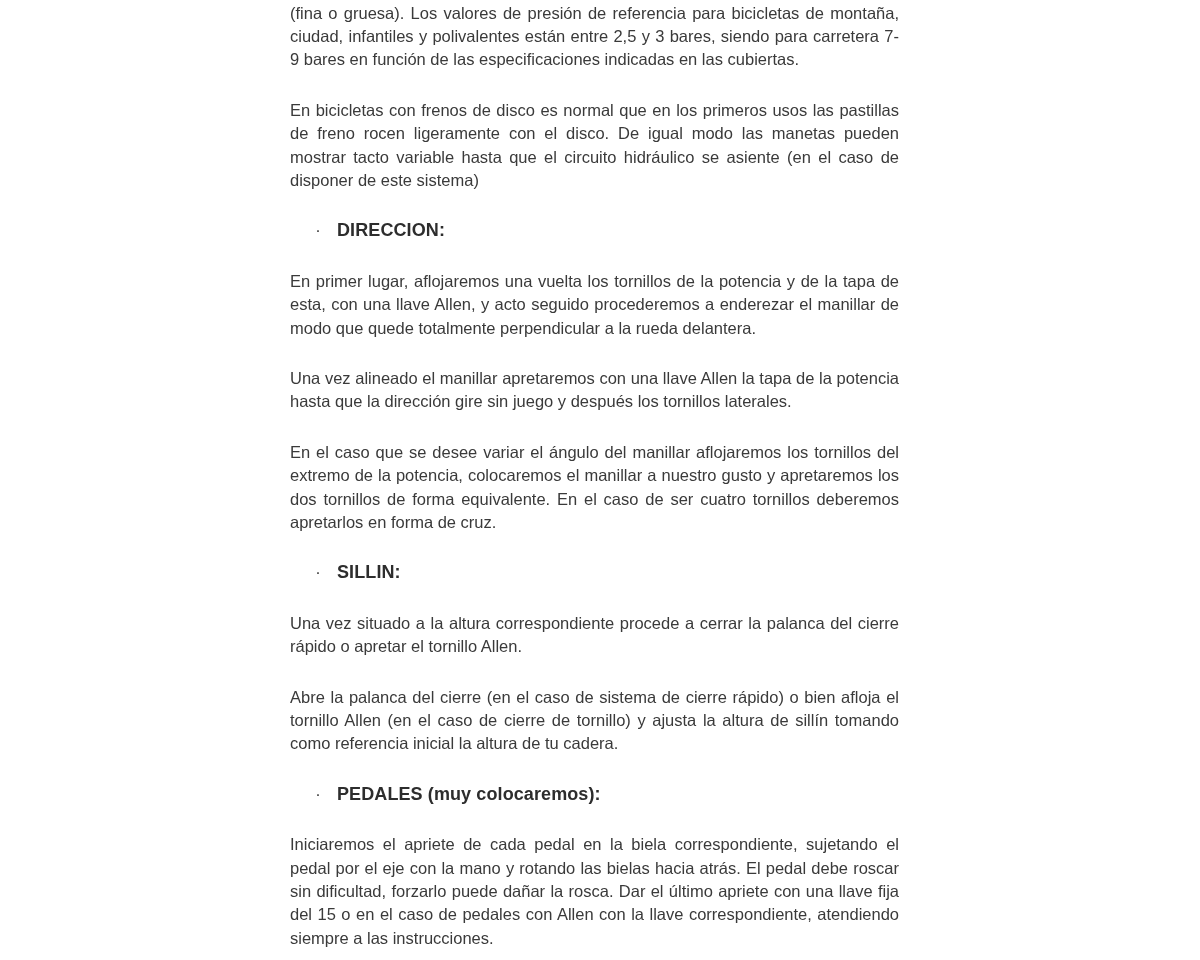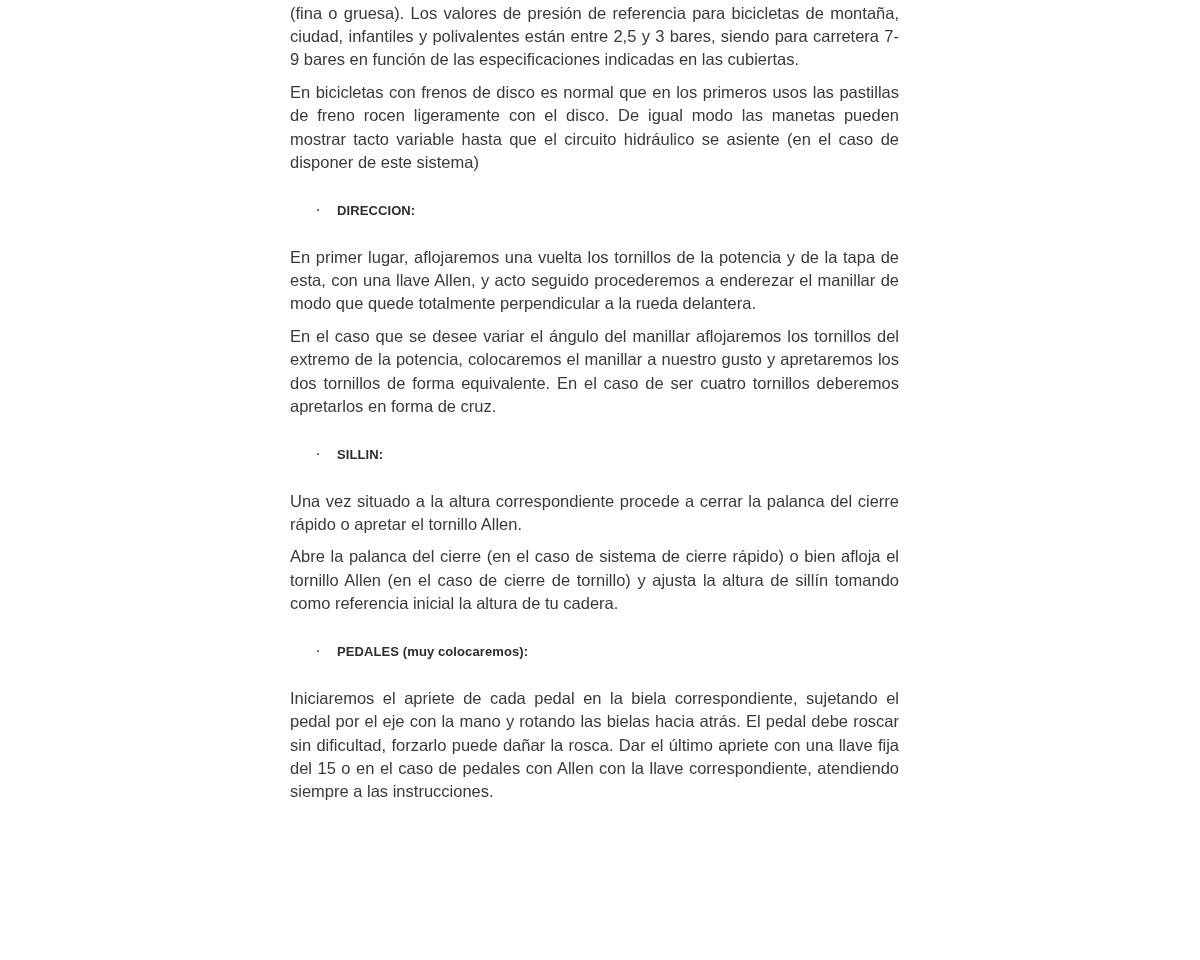--- a/index.html
+++ b/index.html
@@ -17,21 +17,21 @@
   .doc {
     position: absolute;
     left: 290px;
     top: 1.5px;
     width: 609px;
     color: #3a3a3a;
     font-size: 16.5px;
     line-height: 23.4px;
   }
   .doc p {
-    margin: 9px 0;
+    margin: 27px 0;
     text-align: justify;
     font-weight: 400;
     color: #3a3a3a;
   }
   .doc p:first-child {
     margin-top: 0;
   }
   .bullet-item {
     margin: 23.4px 0;
     position: relative;
@@ -42,21 +42,21 @@
     left: 23px;
     top: 0;
     width: 10px;
     text-align: center;
     color: #3a3a3a;
     font-weight: 400;
   }
   .bullet-item h3 {
     display: inline;
     margin: 0;
-    font-size: 13px;
+    font-size: 18px;
     line-height: 23.4px;
     font-weight: 700;
     color: #2d2d2d;
     letter-spacing: 0.1px;
   }
 </style>
 </head>
 <body>
 
 <div class="doc">
@@ -65,20 +65,21 @@
 
   <p>En bicicletas con frenos de disco es normal que en los primeros usos las pastillas de freno rocen ligeramente con el disco. De igual modo las manetas pueden mostrar tacto variable hasta que el circuito hidráulico se asiente (en el caso de disponer de este sistema)</p>
 
   <div class="bullet-item">
     <span class="bullet">·</span>
     <h3>DIRECCION:</h3>
   </div>
 
   <p>En primer lugar, aflojaremos una vuelta los tornillos de la potencia y de la tapa de esta, con una llave Allen, y acto seguido procederemos a enderezar el manillar de modo que quede totalmente perpendicular a la rueda delantera.</p>
 
+  <p>Una vez alineado el manillar apretaremos con una llave Allen la tapa de la potencia hasta que la dirección gire sin juego y después los tornillos laterales.</p>
 
   <p>En el caso que se desee variar el ángulo del manillar aflojaremos los tornillos del extremo de la potencia, colocaremos el manillar a nuestro gusto y apretaremos los dos tornillos de forma equivalente. En el caso de ser cuatro tornillos deberemos apretarlos en forma de cruz.</p>
 
   <div class="bullet-item">
     <span class="bullet">·</span>
     <h3>SILLIN:</h3>
   </div>
 
   <p>Una vez situado a la altura correspondiente procede a cerrar la palanca del cierre rápido o apretar el tornillo Allen.</p>
 

